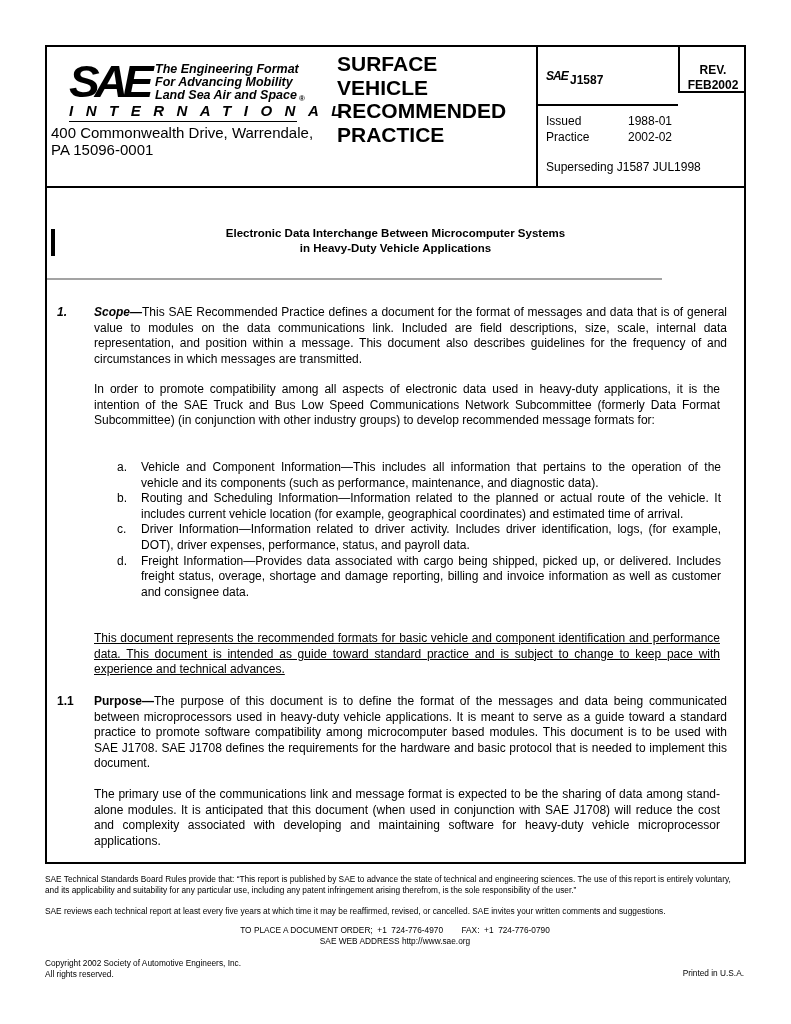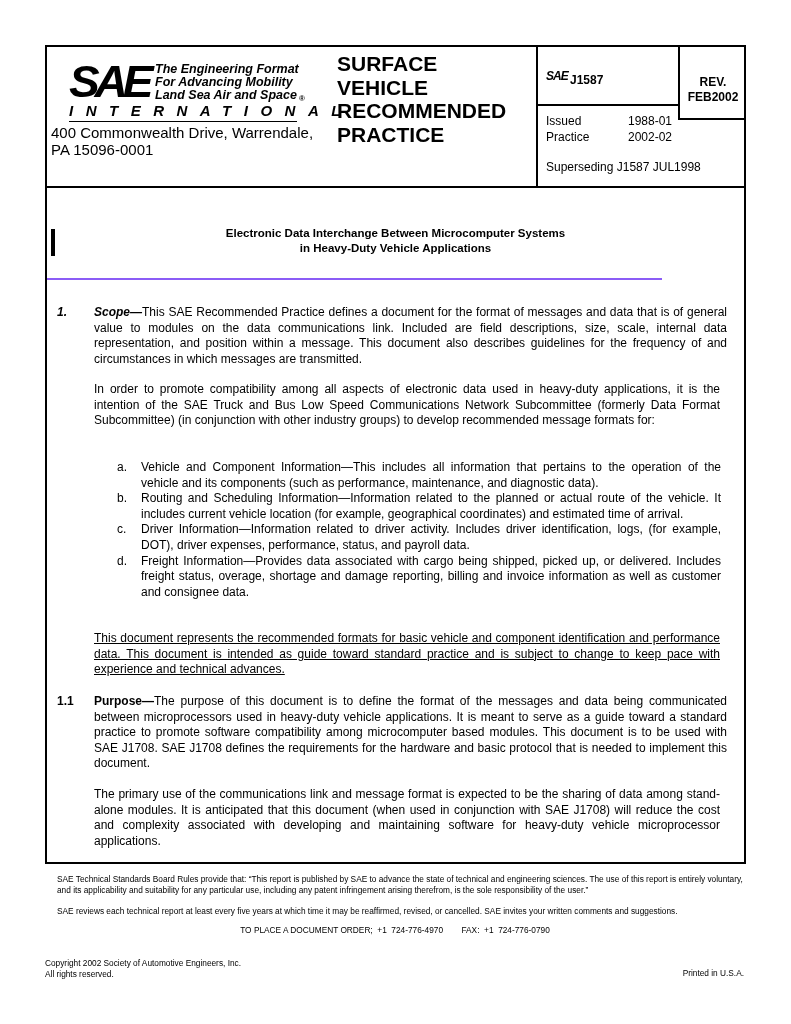--- a/index.html
+++ b/index.html
@@ -17,43 +17,43 @@
   .intl-rule { position: absolute; left: 22px; top: 74px; width: 228px; border-top: 1.5px solid #000; }
   .address { position: absolute; left: 4px; top: 77px; font-size: 15px; }
 
   .title-cell { position: absolute; left: 290px; top: 5px; width: 200px; }
   .doc-type { font-size: 21px; font-weight: bold; line-height: 23.5px; }
 
   .right-col { position: absolute; left: 489px; top: 0; width: 208px; height: 139px; border-left: 2px solid #000; }
   .std-cell { position: absolute; left: 0; top: 0; width: 140px; height: 57px; border-bottom: 2px solid #000; }
   .mini-logo { position: absolute; left: 8px; top: 22px; font-size: 12px; font-weight: 900; font-style: italic; letter-spacing: -1px; }
   .std-num { position: absolute; left: 32px; top: 26px; font-size: 12px; font-weight: bold; }
-  .rev-cell { position: absolute; left: 140px; top: 0; width: 68px; height: 73px; border-left: 2px solid #000; border-bottom: 2px solid #000; text-align: center; font-size: 12px; font-weight: bold; line-height: 15px; padding-top: 28px; box-sizing: border-box; }
+  .rev-cell { position: absolute; left: 140px; top: 0; width: 68px; height: 46px; border-left: 2px solid #000; border-bottom: 2px solid #000; text-align: center; font-size: 12px; font-weight: bold; line-height: 15px; padding-top: 16px; box-sizing: border-box; }
   .dates { position: absolute; left: 8px; top: 66px; font-size: 12px; line-height: 16px; }
   .dates .row { display: flex; }
   .dates .lbl { width: 82px; }
   .superseding { position: absolute; left: 8px; top: 113px; font-size: 12px; }
 
   
-  .title-box { position: absolute; left: 0; top: 141px; width: 615px; height: 90px; border-bottom: 2px solid #8b5cf6; }
+  .title-box { position: absolute; left: 0; top: 141px; width: 615px; height: 90px; border-bottom: 2px solid #a3a3a3; }
   .change-bar { position: absolute; left: 4px; top: 41px; width: 4px; height: 27px; background: #000; }
   .doc-title { position: absolute; left: 0; top: 38px; width: 697px; text-align: center; font-size: 11.5px; font-weight: bold; line-height: 15px; }
 
   
   .body { position: absolute; left: 0; top: 233px; width: 697px; font-size: 12px; line-height: 15.6px; }
   .sec { position: absolute; left: 10px; width: 670px; }
   .secnum { position: absolute; left: 0; font-weight: bold; }
   .sectext { margin-left: 37px; text-align: justify; }
   .para { position: absolute; left: 47px; width: 626px; text-align: justify; }
   .list { position: absolute; left: 70px; width: 604px; }
   .li { position: relative; padding-left: 24px; text-align: justify; }
   .li .mk { position: absolute; left: 0; top: 0; }
 
   
-  .footer-small { position: absolute; left: 45px; width: 700px; font-size: 8.3px; line-height: 10.5px; margin-left: 12px; }
+  .footer-small { position: absolute; left: 45px; width: 700px; font-size: 8.3px; line-height: 10.5px; }
   .order { position: absolute; left: 45px; top: 925px; width: 700px; text-align: center; font-size: 8.3px; font-weight: normal; line-height: 10.5px; }
   .copyright { position: absolute; left: 45px; top: 958px; font-size: 8.3px; line-height: 10.5px; }
   .printed { position: absolute; right: 47px; top: 968px; font-size: 8.3px; }
 </style>
 </head>
 <body>
 
 <div class="frame">
 
   <div class="hdr">
@@ -131,19 +131,20 @@
     </div>
     <div class="para" style="top:507px;">The primary use of the communications link and message format is expected to be the sharing of data among stand-alone modules.  It is anticipated that this document (when used in conjunction with SAE J1708) will reduce the cost and complexity associated with developing and maintaining software for heavy-duty vehicle microprocessor applications.</div>
   </div>
 </div>
 
 <div class="footer-small" style="top:874px;">SAE Technical Standards Board Rules provide that: “This report is published by SAE to advance the state of technical and engineering sciences. The use of this report is entirely voluntary, and its applicability and suitability for any particular use, including any patent infringement arising therefrom, is the sole responsibility of the user.”</div>
 <div class="footer-small" style="top:906px;">SAE reviews each technical report at least every five years at which time it may be reaffirmed, revised, or cancelled. SAE invites your written comments and suggestions.</div>
 
 <div class="order">
   <div style="white-space:pre;">TO PLACE A DOCUMENT ORDER;  +1  724-776-4970        FAX:  +1  724-776-0790</div>
+  <div>SAE WEB ADDRESS  http://www.sae.org</div>
 </div>
 
 <div class="copyright">
   <div>Copyright 2002 Society of Automotive Engineers, Inc.</div>
   <div>All rights reserved.</div>
 </div>
 <div class="printed">Printed in U.S.A.</div>
 
 </body></html>

